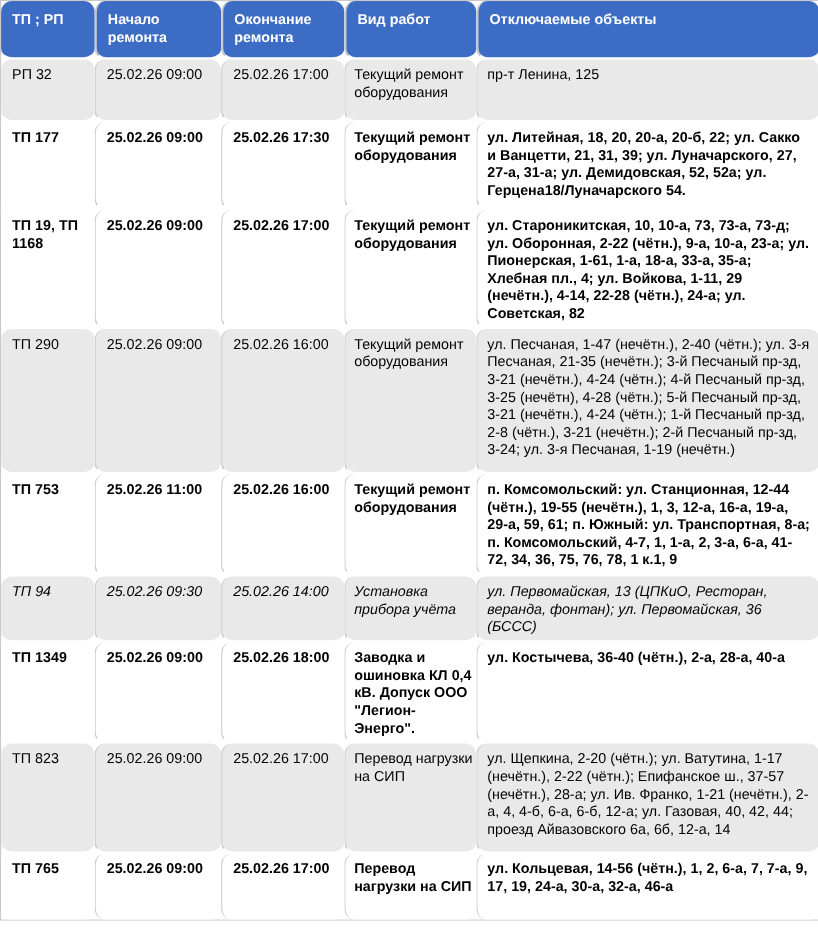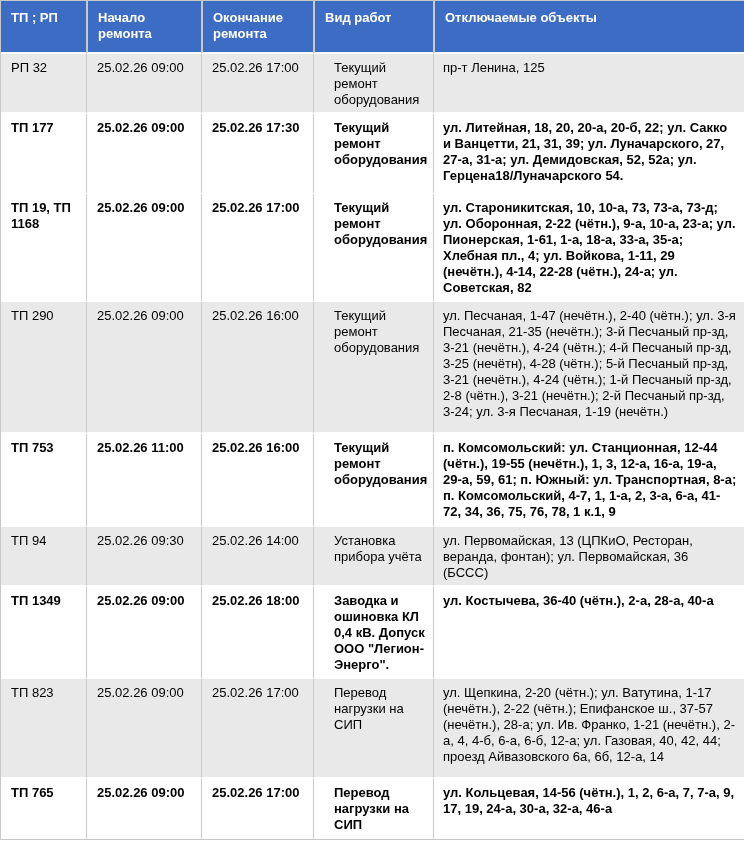--- a/index.html
+++ b/index.html
@@ -24,50 +24,51 @@
   col.c4 { width: 312px; }
 
   th, td {
     box-sizing: border-box;
     vertical-align: top;
     text-align: left;
     font-size: 13px;
     line-height: 16px;
     overflow: hidden;
     word-wrap: break-word;
+    border-radius: 10px;
   }
   thead th {
     background: var(--header-bg, #3d6cc4);
     color: var(--header-text, #ffffff);
     font-weight: bold;
     height: 53px;
     padding: 9px 8px 4px 10px;
     border-bottom: 2px solid #ffffff;
   }
   thead th + th { border-left: 2px solid var(--border, #c9c9c9); }
 
   tbody td {
     padding: 6px 8px 4px 10px;
     border-bottom: 2px solid #ffffff;
   }
   tbody td + td { border-left: 1px solid var(--border, #c9c9c9); }
-  tbody td.cell-work { padding-left: 20px; padding-right: 3px; }
+  tbody td.cell-work { padding-left: 8px; padding-right: 3px; }
   tbody td.cell-objects { padding-left: 9px; padding-right: 8px; }
 
   tbody tr.stripe td { background: var(--row-stripe, #e9e9e9); }
   tbody tr.plain  td { background: var(--row-plain, #ffffff); font-weight: bold; }
 
   
   tr.r0 td { height: 57px; }
   tr.r1 td { height: 80px; }
   tr.r2 td { height: 50px; }
   tr.r3 td { height: 104px; }
   tr.r4 td { height: 132px; }
   tr.r5 td { height: 93px; margin-left: 40px; }
-  tr.r6 td { height: 53px; }
+  tr.r6 td { height: 53px; font-style: italic; }
   tr.r7 td { height: 79px; }
   tr.r8 td { height: 100px; margin-left: 45px; }
   tr.r9 td { height: 60px; border-bottom: none; }
 </style>
 </head>
 <body>
 
 <table>
   <colgroup>
     <col class="c0">

